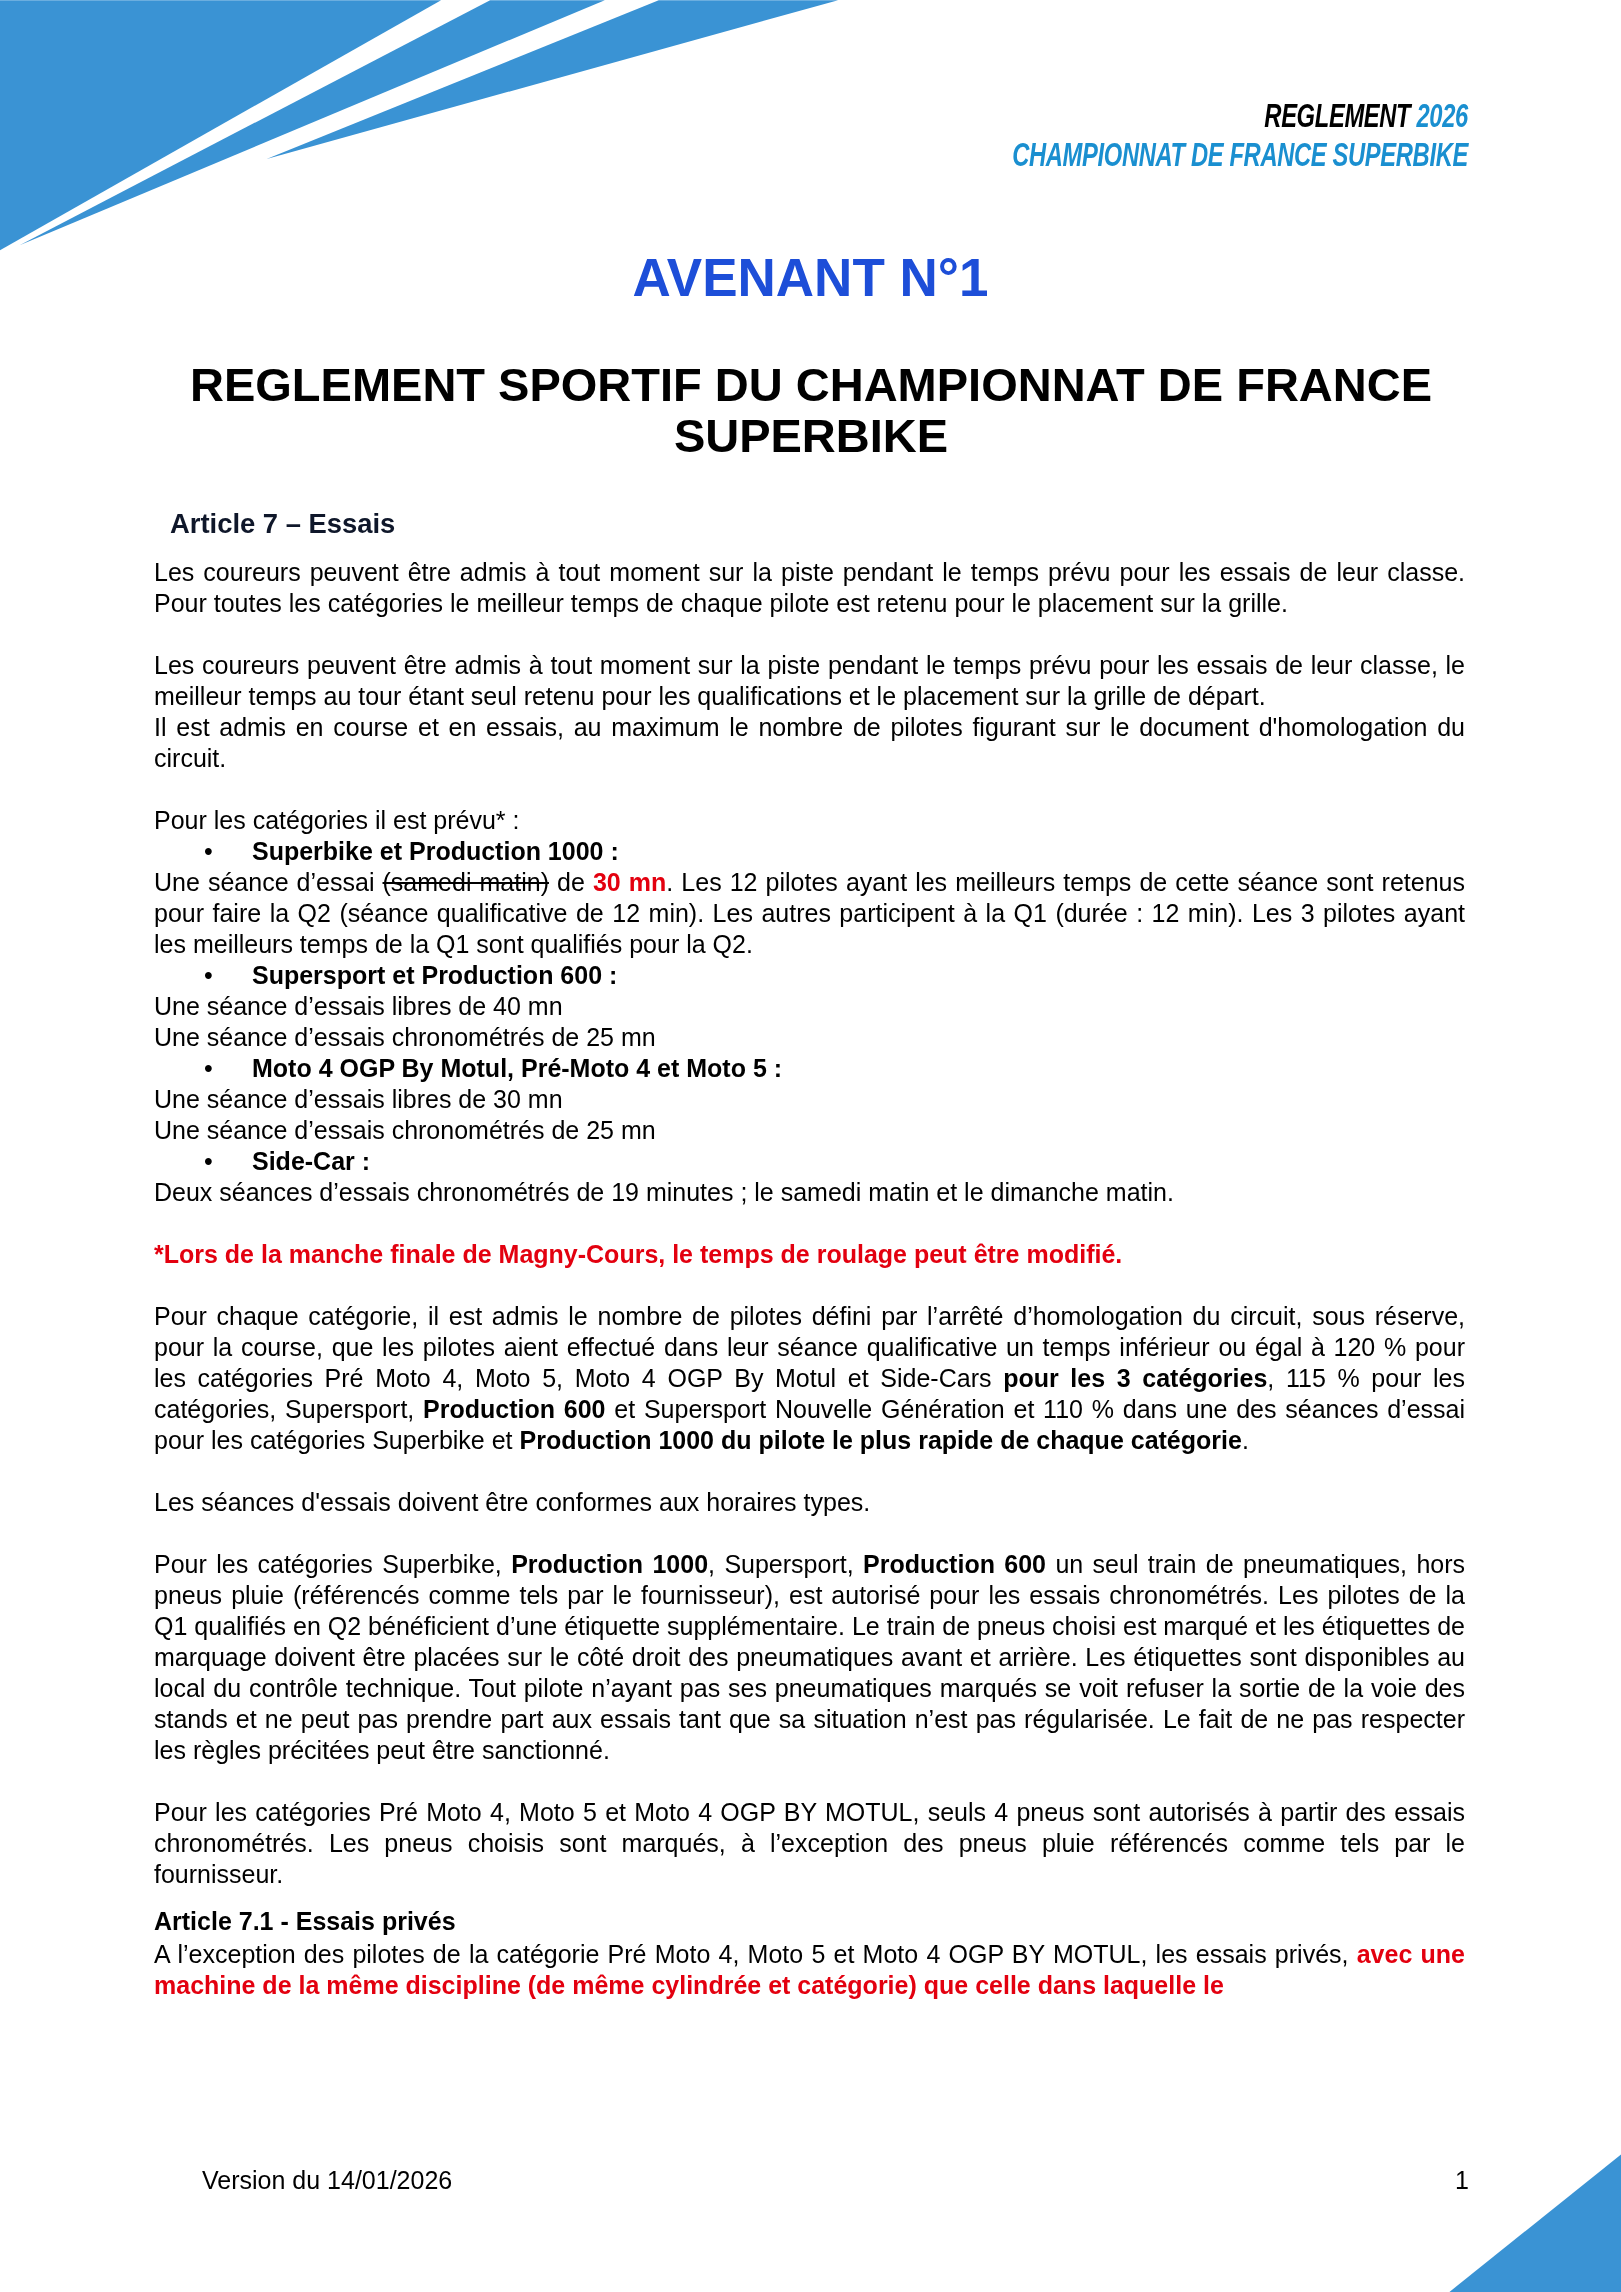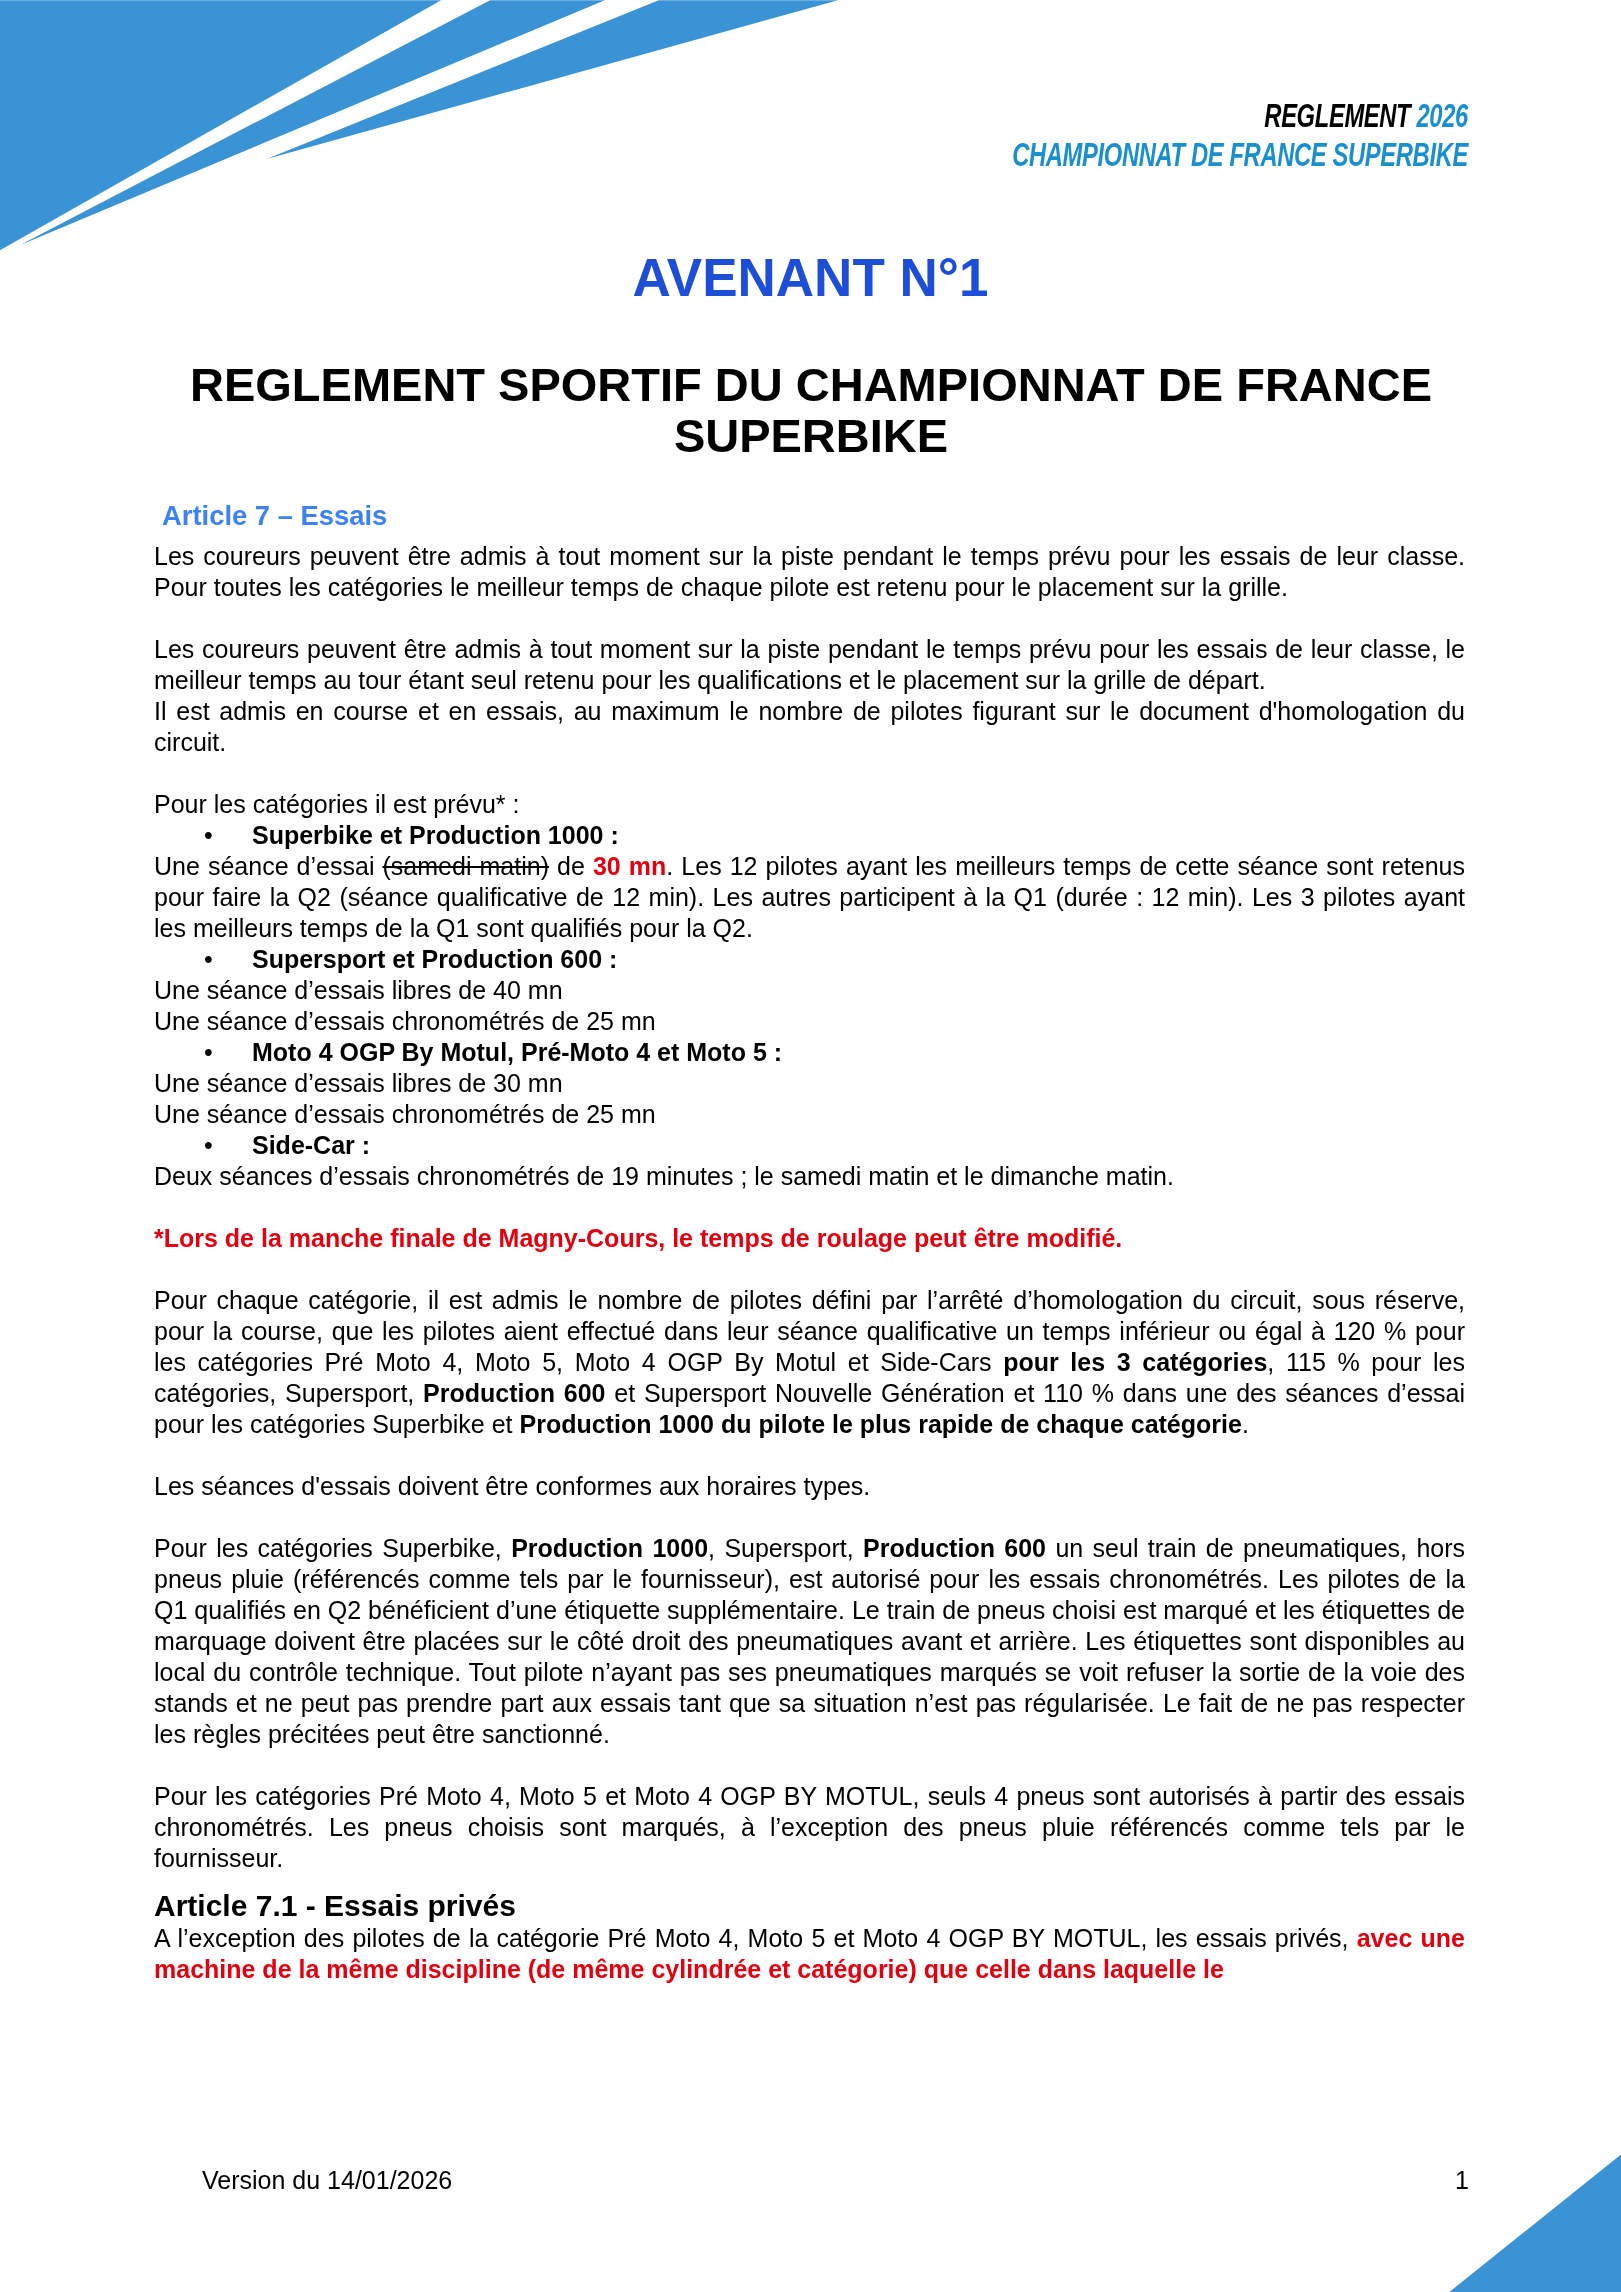--- a/index.html
+++ b/index.html
@@ -15,22 +15,22 @@
   .hdr .l1 .y { color:#1a8fd0; }
   .hdr .l2 { font-size:33px; line-height:39px; color:#1a8fd0; }
   .title { position:absolute; left:0; width:1621px; top:245px; text-align:center;
            font-size:53px; font-weight:bold; color:#1d4ed8; line-height:65px; }
   .subtitle { position:absolute; left:157px; width:1308px; top:359px; text-align:center;
               font-size:47px; font-weight:bold; line-height:51px; }
   .content { position:absolute; left:154px; width:1311px; top:490px;
              font-size:25px; line-height:31px; }
   .content p { margin:0; text-align:justify; }
   .content .gap { height:31px; }
-  .h-art { color:#3b82f6; font-weight:bold; font-size:27.4px; line-height:35px; margin:8px; }
-  .h-art2 { font-weight:bold; font-size:30px; line-height:35px; margin:0; }
+  .h-art { color:#0f172a; font-weight:bold; font-size:27.4px; line-height:35px; margin:16px; }
+  .h-art2 { font-weight:bold; font-size:25px; line-height:35px; margin:0; }
   .bullet { position:relative; padding-left:98px; font-weight:bold; }
   .bullet .dot { position:absolute; left:50px; top:0; font-weight:normal; }
   .red { color:#e3000f; font-weight:bold; }
   .b { font-weight:bold; }
   .strike { text-decoration:line-through; }
   .footer-left { position:absolute; left:202px; top:2166px; font-size:25px; }
   .footer-right { position:absolute; left:1455px; top:2166px; font-size:25px; }
 </style>
 </head>
 <body>

